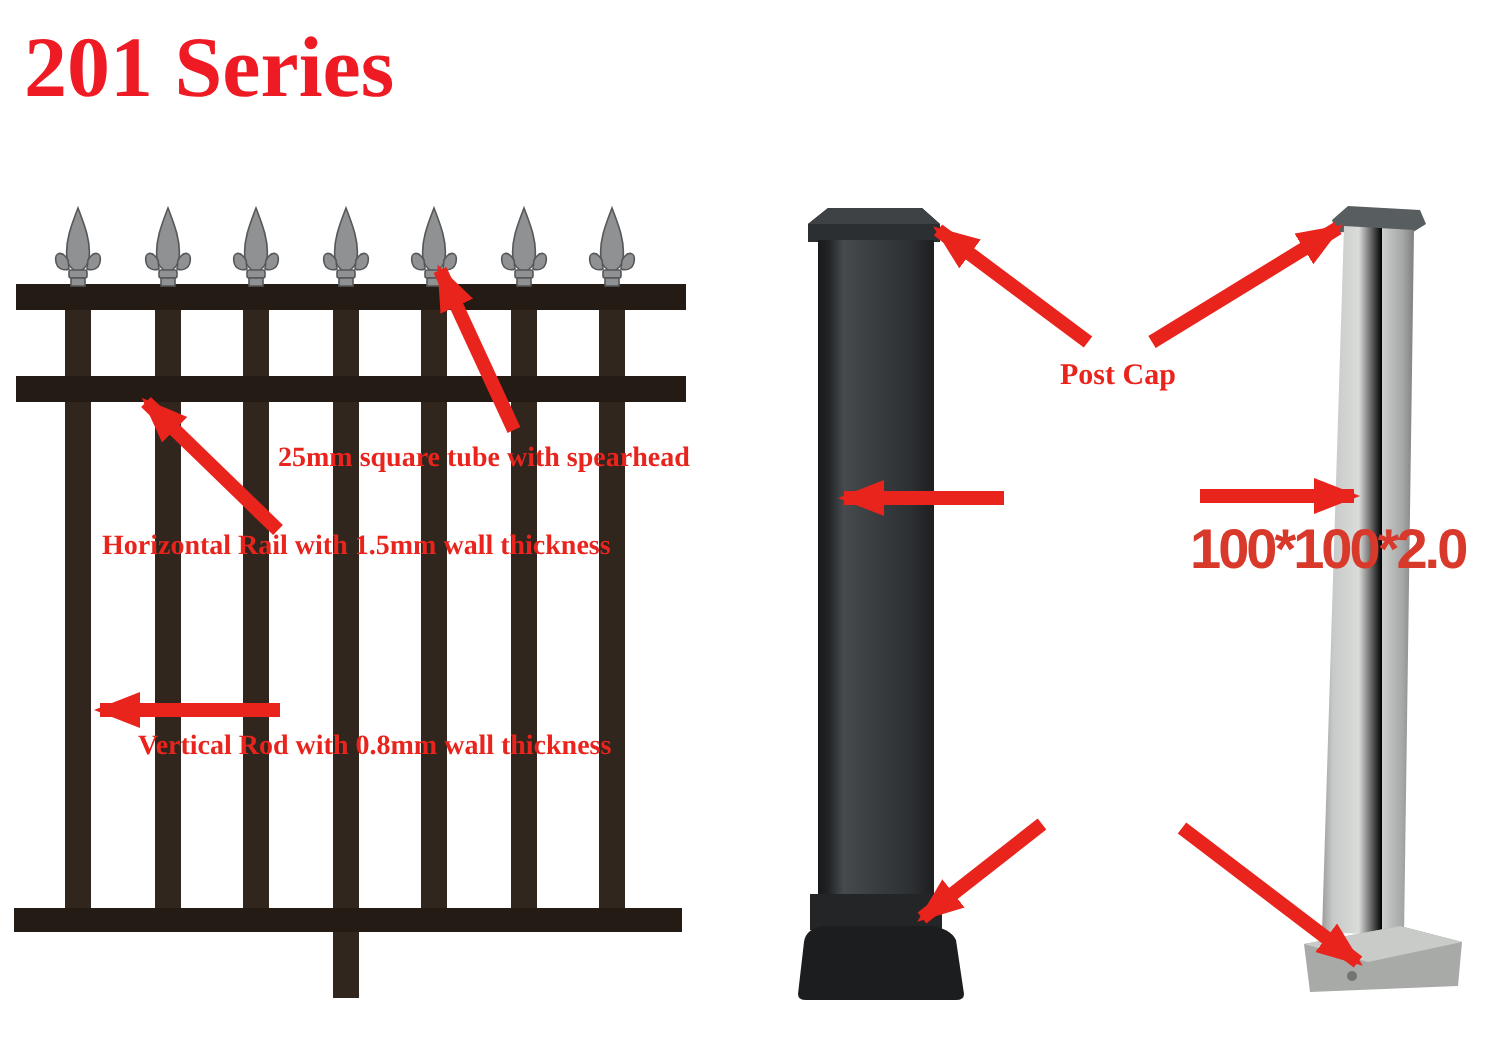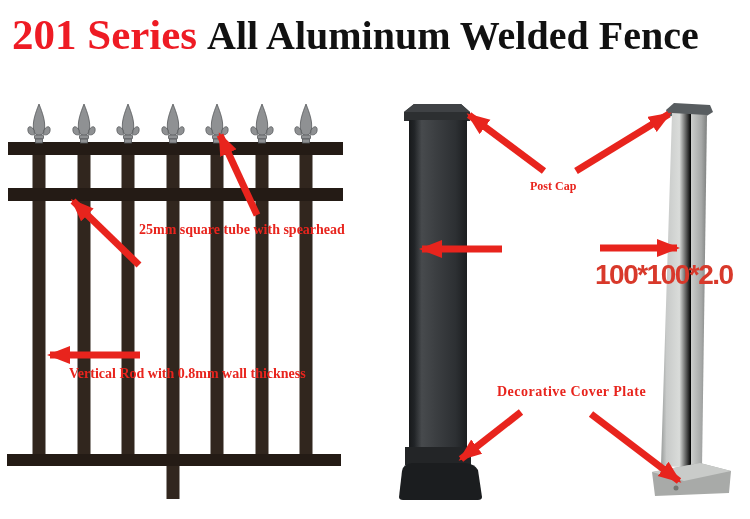--- a/index.html
+++ b/index.html
@@ -16,38 +16,37 @@
     position:absolute;left:12px;top:10px;display:flex;align-items:baseline;gap:10px;
     white-space:nowrap;
   }
   .title-series{color:var(--title-red);font-size:43px;font-weight:bold;letter-spacing:0px;}
   .title-product{color:var(--title-black);font-size:40px;font-weight:bold;letter-spacing:0px;}
   .diagram-svg{position:absolute;left:0;top:0;}
   .red-label{
     position:absolute;color:var(--label-red);font-weight:bold;font-size:14px;
     white-space:nowrap;line-height:1.1;
   }
-  .small-label{font-size:12px;}
+  .small-label{font-size:15px;}
   .tiny-label{font-size:14px;letter-spacing:0.5px;}
   .size-label{
     position:absolute;color:var(--size-red);font-family:"Liberation Sans", sans-serif;
     font-weight:bold;font-size:28px;letter-spacing:-1.5px;white-space:nowrap;line-height:1;
   }
   .arrow{stroke:var(--arrow-red);stroke-width:7;fill:none;}
   .arrow-head{fill:var(--arrow-red);}
   .spear{fill:#8f9193;stroke:#55585a;stroke-width:0.8;}
 </style>
 </head>
 <body>
 
 <div class="stage">
 
   <div class="title-row">
     <span class="title-series">201 Series</span>
-    <span class="title-product">All Aluminum Welded Fence</span>
   </div>
 
   <svg class="diagram-svg" width="750" height="519" viewBox="0 0 750 519">
     <defs>
       <marker id="ah" markerUnits="userSpaceOnUse" markerWidth="24" markerHeight="20" refX="20" refY="9" orient="auto">
         <path class="arrow-head" d="M0,0 L23,9 L0,18 Z"></path>
       </marker>
       <linearGradient id="blackpost" x1="0" y1="0" x2="1" y2="0">
         <stop offset="0" stop-color="#17191b"></stop>
         <stop offset="0.09" stop-color="#212427"></stop>
@@ -124,17 +123,17 @@
       <line class="arrow" x1="544" y1="171" x2="469" y2="115" marker-end="url(#ah)"></line>
       <line class="arrow" x1="576" y1="171" x2="669" y2="114" marker-end="url(#ah)"></line>
       <line class="arrow" x1="502" y1="249" x2="422" y2="249" marker-end="url(#ah)"></line>
       <line class="arrow" x1="600" y1="248" x2="677" y2="248" marker-end="url(#ah)"></line>
       <line class="arrow" x1="521" y1="412" x2="461" y2="459" marker-end="url(#ah)"></line>
       <line class="arrow" x1="591" y1="414" x2="679" y2="481" marker-end="url(#ah)"></line>
     </g>
   </svg>
 
   <div class="red-label" style="left:139px;top:222px;">25mm square tube with spearhead</div>
+  <div class="red-label" style="left:51px;top:266px;">Horizontal Rail with 1.5mm wall thickness</div>
   <div class="red-label" style="left:44px;top:366px;margin-left:25px;">Vertical Rod with 0.8mm wall thickness</div>
   <div class="red-label small-label" style="left:530px;top:180px;">Post Cap</div>
-  <div class="red-label tiny-label" style="left:497px;top:384px;">Decorative Cover Plate</div>
   <div class="size-label" style="left:595px;top:261px;">100*100*2.0</div>
 </div>
 
 </body></html>

